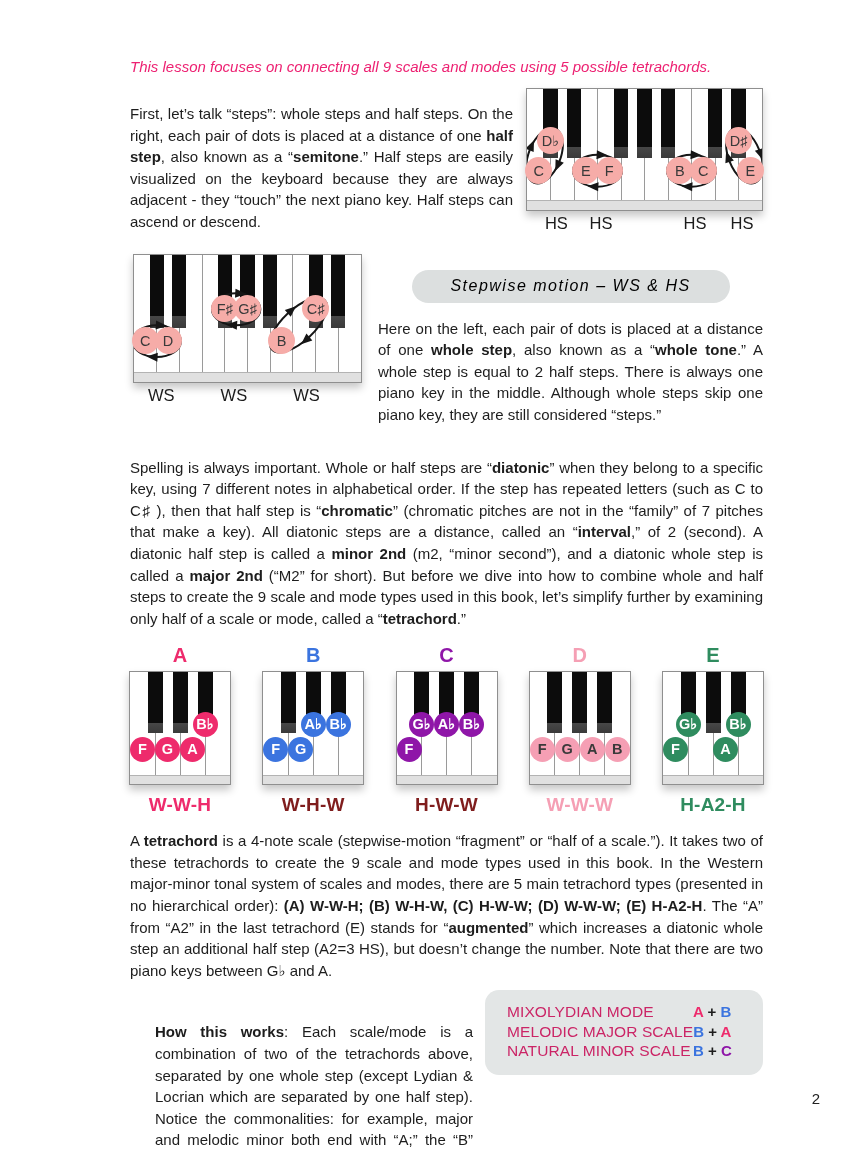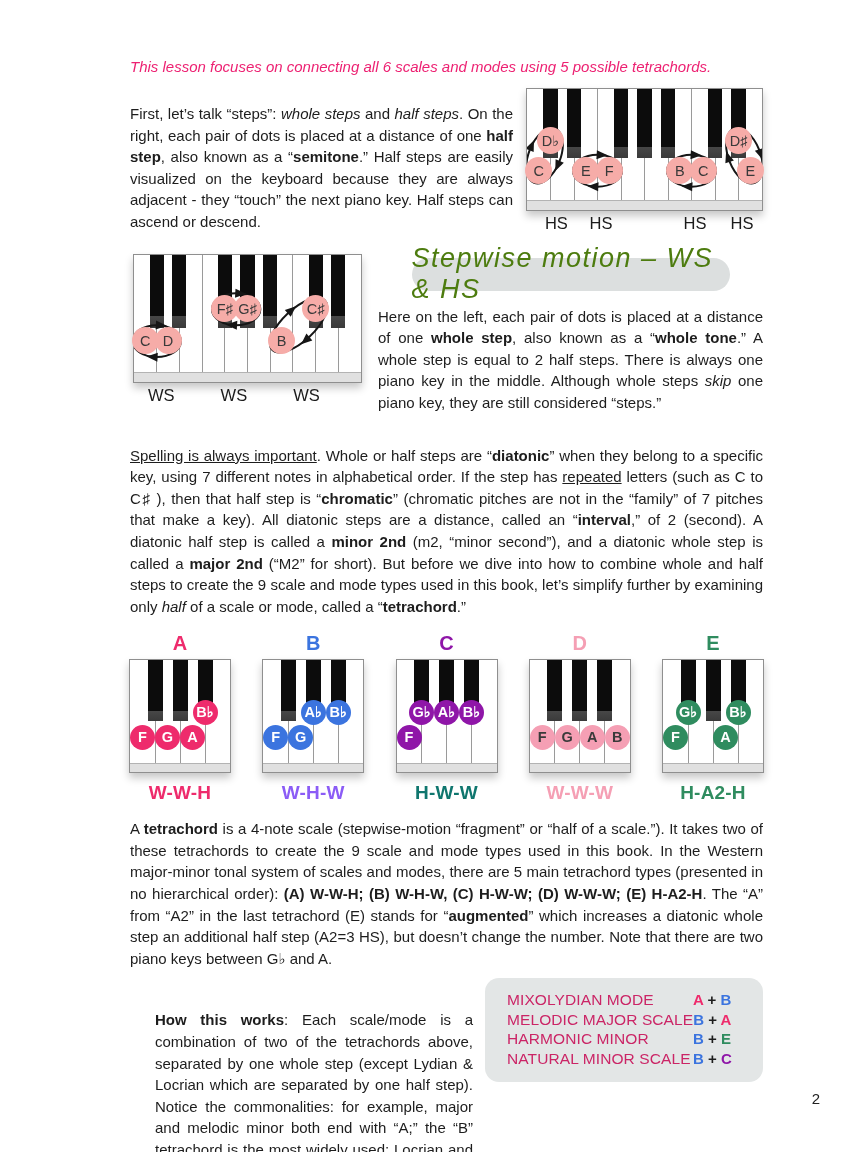--- a/index.html
+++ b/index.html
@@ -5,31 +5,31 @@
   html,body{margin:0;padding:0;}
   body{
     width:864px;height:1152px;position:relative;background:#ffffff;
     font-family:"Liberation Sans",sans-serif;color:#1d1d1d;overflow:hidden;
   }
   .content{position:absolute;left:130px;top:58px;width:633px;}
   .title{font-size:27px;font-weight:400;letter-spacing:-0.6px;color:#141414;margin:0 0 6px 0;white-space:nowrap;}
   .subtitle{font-size:15px;font-style:italic;color:#ED2172;margin:0 0 13px 0;}
   .p{font-size:15px;line-height:21.6px;color:#1d1d1d;text-align:justify;}
   .st-b{font-weight:700}
-  .st-i{font-style:italic}
-  .st-u{text-decoration:underline}
+  .st-i{}
+  .st-u{}
   .row{display:flex;}
   .row1{margin-top:0;}
   .row1 .p{width:384px;margin-right:13px;}
   .row2{margin-top:6px;}
   .row2-right{flex:1;margin-left:16px;}
   .banner{
-    width:318px;height:33px;margin:4px auto 10px auto;background:#DCDFDF;border-radius:17px;
+    width:318px;height:33px;margin:16px auto 10px auto;background:#DCDFDF;border-radius:17px;
     display:flex;align-items:center;justify-content:center;
-    font-size:27px;font-style:italic;letter-spacing:1.5px;color:#4d7c0f;
+    font-size:16px;font-style:italic;letter-spacing:1.5px;color:#000000;
   }
   .p-mid{margin-top:16px;}
   .kb-wrap{display:flex;flex-direction:column;align-items:center;}
   .kb-frame{position:relative;background:#fff;border:1.5px solid #8f8f8f;box-shadow:0 5px 8px rgba(0,0,0,0.22);}
   .kb-sep{position:absolute;top:0;width:1px;background:#9a9a9a;}
   .kb-strip{position:absolute;left:0;right:0;bottom:0;background:#e0e0e0;border-top:1px solid #b3b3b3;}
   .kb-black{position:absolute;top:0;background:linear-gradient(#0c0c0c 0%,#0c0c0c 84%,#474747 84%,#3a3a3a 100%);}
   .kb-dot{position:absolute;border-radius:50%;display:flex;align-items:center;justify-content:center;font-size:14.5px;white-space:nowrap;}
   .kb-dot.bold{font-weight:700;}
   .kb-arrows{position:absolute;left:0;top:0;pointer-events:none;}
@@ -48,21 +48,21 @@
   .scale-row{display:flex;align-items:baseline;height:19.4px;}
   .scale-name{flex:1;font-size:15.5px;color:#CB2566;letter-spacing:0.1px;white-space:nowrap;}
   .scale-combo{width:50px;font-size:15px;font-weight:700;color:#1d1d1d;text-align:left;white-space:nowrap;}
   .pagenum{position:absolute;right:44px;top:1090px;font-size:15px;color:#222;}
 </style>
 </head>
 <body>
 
 <div class="content">
 
-  <div class="subtitle">This lesson focuses on connecting all 6 scales and modes using 5 possible tetrachords.</div>
+  <div class="subtitle">This lesson focuses on connecting all 9 scales and modes using 5 possible tetrachords.</div>
 
   <div class="row row1">
     <p class="p"><span>First, let’s talk “steps”: </span><span class="st-i">whole steps</span><span> and </span><span class="st-i">half steps</span><span>. On the right, each pair of dots is placed at a distance of one </span><span class="st-b">half step</span><span>, also known as a “</span><span class="st-b">semitone</span><span>.” Half steps are easily visualized on the keyboard because they are always adjacent - they “touch” the next piano key. Half steps can ascend or descend.</span></p>
     <div class="kb-wrap">
         <div class="kb-frame" style="width: 235px; height: 121px;">
           <div class="kb-sep" style="left: 23px; bottom: 9px;"></div>
           <div class="kb-sep" style="left: 46.5px; bottom: 9px;"></div>
           <div class="kb-sep" style="left: 70px; bottom: 9px;"></div>
           <div class="kb-sep" style="left: 93.5px; bottom: 9px;"></div>
           <div class="kb-sep" style="left: 117px; bottom: 9px;"></div>
@@ -188,38 +188,38 @@
           <div class="kb-sep" style="left: 74.5px; bottom: 8px;"></div>
           <div class="kb-strip" style="height: 8px;"></div>
           <div class="kb-black" style="left: 17.5px; width: 15px; height: 60.32px;"></div>
           <div class="kb-black" style="left: 42.5px; width: 15px; height: 60.32px;"></div>
           <div class="kb-black" style="left: 67.5px; width: 15px; height: 60.32px;"></div>
           <div class="kb-dot bold" style="width: 25px; height: 25px; left: 0px; top: 64.46px; background: rgb(59, 116, 223); color: rgb(255, 255, 255);">F</div>
           <div class="kb-dot bold" style="width: 25px; height: 25px; left: 25px; top: 64.46px; background: rgb(59, 116, 223); color: rgb(255, 255, 255);">G</div>
           <div class="kb-dot bold" style="width: 25px; height: 25px; left: 37.5px; top: 39.5px; background: rgb(59, 116, 223); color: rgb(255, 255, 255);">A♭</div>
           <div class="kb-dot bold" style="width: 25px; height: 25px; left: 62.5px; top: 39.5px; background: rgb(59, 116, 223); color: rgb(255, 255, 255);">B♭</div>
         </div>
-        <div class="tetra-pattern" style="color: #8b5cf6;">W-H-W</div>
+        <div class="tetra-pattern" style="color: #7f1d1d;">W-H-W</div>
       </div>
       <div class="tetra">
         <div class="tetra-id" style="color: rgb(143, 22, 168);">C</div>
         <div class="kb-frame" style="width: 100px; height: 112px;">
           <div class="kb-sep" style="left: 24.5px; bottom: 8px;"></div>
           <div class="kb-sep" style="left: 49.5px; bottom: 8px;"></div>
           <div class="kb-sep" style="left: 74.5px; bottom: 8px;"></div>
           <div class="kb-strip" style="height: 8px;"></div>
           <div class="kb-black" style="left: 17.5px; width: 15px; height: 60.32px;"></div>
           <div class="kb-black" style="left: 42.5px; width: 15px; height: 60.32px;"></div>
           <div class="kb-black" style="left: 67.5px; width: 15px; height: 60.32px;"></div>
           <div class="kb-dot bold" style="width: 25px; height: 25px; left: 0px; top: 64.46px; background: rgb(143, 22, 168); color: rgb(255, 255, 255);">F</div>
           <div class="kb-dot bold" style="width: 25px; height: 25px; left: 12.5px; top: 39.5px; background: rgb(143, 22, 168); color: rgb(255, 255, 255);">G♭</div>
           <div class="kb-dot bold" style="width: 25px; height: 25px; left: 37.5px; top: 39.5px; background: rgb(143, 22, 168); color: rgb(255, 255, 255);">A♭</div>
           <div class="kb-dot bold" style="width: 25px; height: 25px; left: 62.5px; top: 39.5px; background: rgb(143, 22, 168); color: rgb(255, 255, 255);">B♭</div>
         </div>
-        <div class="tetra-pattern" style="color: #0f766e;">H-W-W</div>
+        <div class="tetra-pattern" style="color: #7f1d1d;">H-W-W</div>
       </div>
       <div class="tetra">
         <div class="tetra-id" style="color: rgb(245, 159, 180);">D</div>
         <div class="kb-frame" style="width: 100px; height: 112px;">
           <div class="kb-sep" style="left: 24.5px; bottom: 8px;"></div>
           <div class="kb-sep" style="left: 49.5px; bottom: 8px;"></div>
           <div class="kb-sep" style="left: 74.5px; bottom: 8px;"></div>
           <div class="kb-strip" style="height: 8px;"></div>
           <div class="kb-black" style="left: 17.5px; width: 15px; height: 60.32px;"></div>
           <div class="kb-black" style="left: 42.5px; width: 15px; height: 60.32px;"></div>
@@ -257,24 +257,20 @@
     <div class="scale-box" id="scale-box">
         <div class="scale-row">
           <span class="scale-name">MIXOLYDIAN MODE</span>
           <span class="scale-combo"><span style="color: rgb(238, 43, 108);">A</span><span> + </span><span style="color: rgb(59, 116, 223);">B</span></span>
         </div>
         <div class="scale-row">
           <span class="scale-name">MELODIC MAJOR SCALE</span>
           <span class="scale-combo"><span style="color: rgb(59, 116, 223);">B</span><span> + </span><span style="color: rgb(238, 43, 108);">A</span></span>
         </div>
         <div class="scale-row">
-          <span class="scale-name">HARMONIC MINOR</span>
-          <span class="scale-combo"><span style="color: rgb(59, 116, 223);">B</span><span> + </span><span style="color: rgb(47, 140, 95);">E</span></span>
-        </div>
-        <div class="scale-row">
           <span class="scale-name">NATURAL MINOR SCALE</span>
           <span class="scale-combo"><span style="color: rgb(59, 116, 223);">B</span><span> + </span><span style="color: rgb(143, 22, 168);">C</span></span>
         </div>
       </div>
   </div>
 
 </div>
 
 <div class="pagenum">2</div>
 

